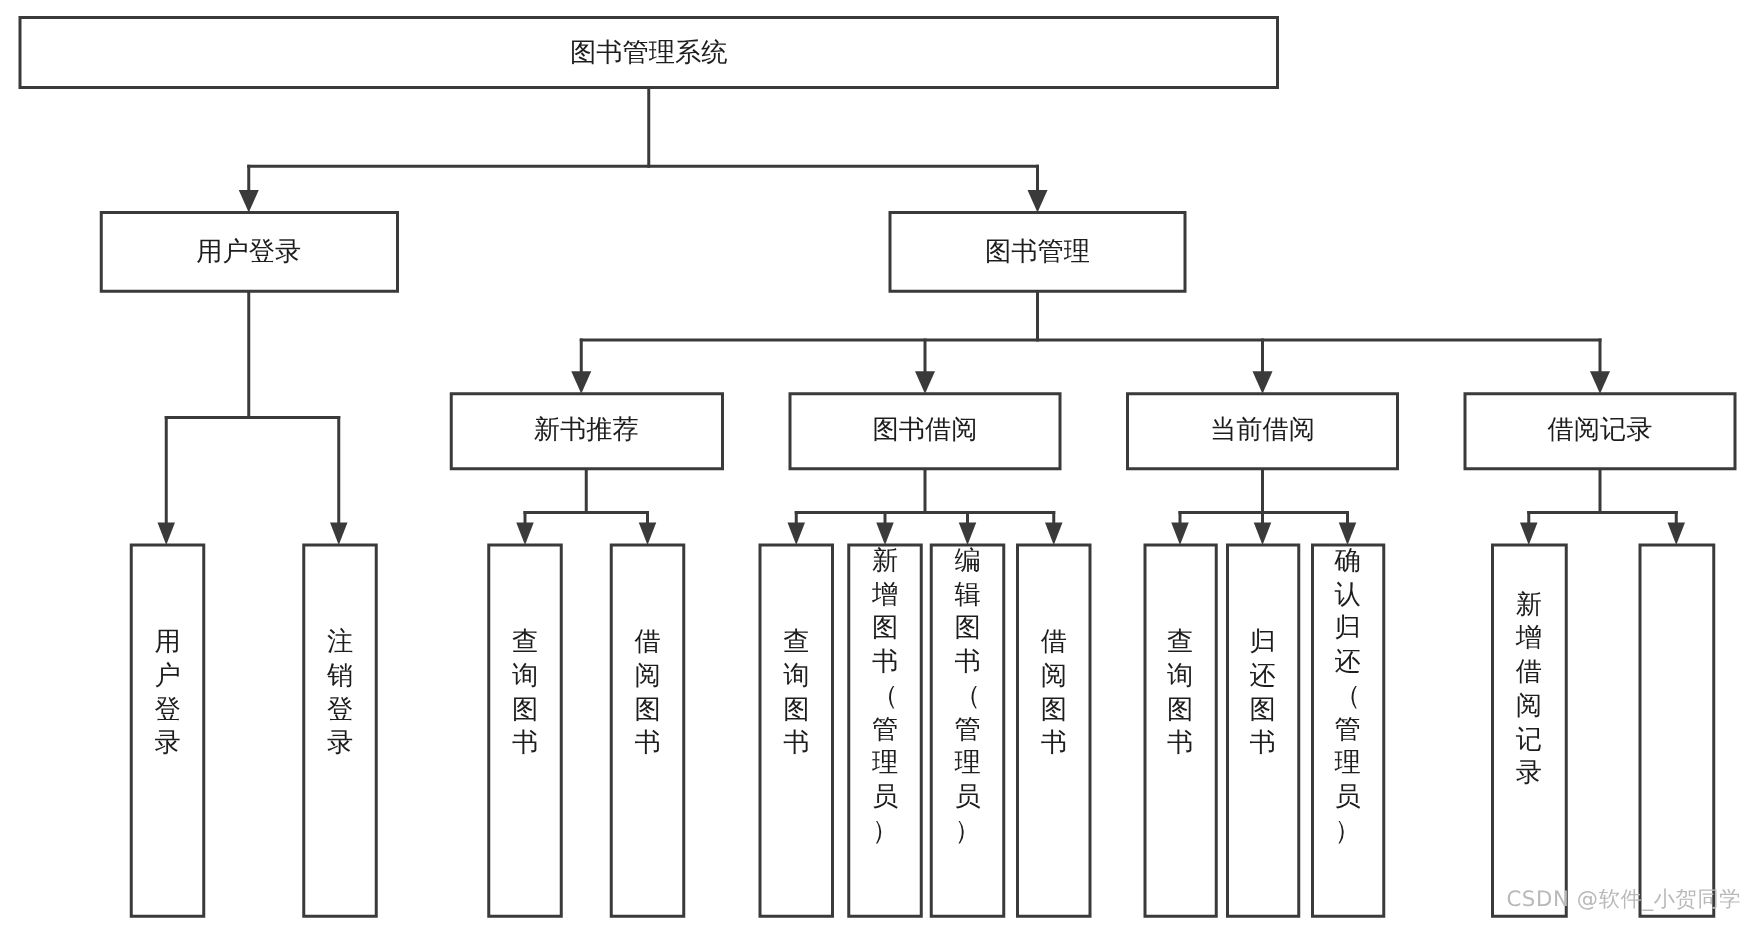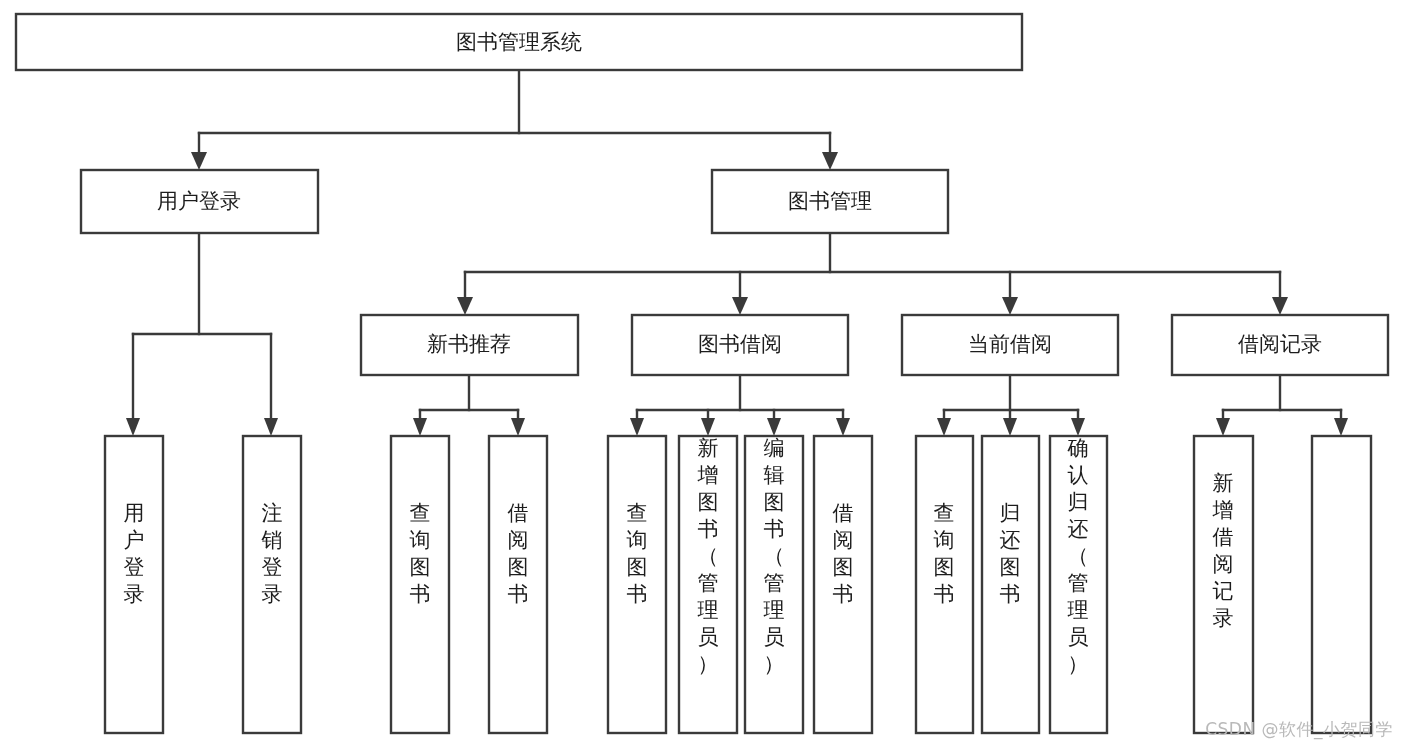--- a/index.html
+++ b/index.html
@@ -49,21 +49,21 @@
   }
   .node-label-v {
     font-family: "DejaVu Sans", "Liberation Sans", sans-serif;
     font-size: 21px;
     fill: #1d1d1d;
     text-anchor: middle;
   }
   .watermark {
     position: absolute;
     right: 12px;
-    bottom: 6px;
+    bottom: 16px;
     font-family: "DejaVu Sans", "Liberation Sans", sans-serif;
     font-size: 17px;
     color: #b9b9b9;
     letter-spacing: 0.5px;
     white-space: nowrap;
     user-select: none;
     margin-top: 48px;
   }
 </style>
 </head>

